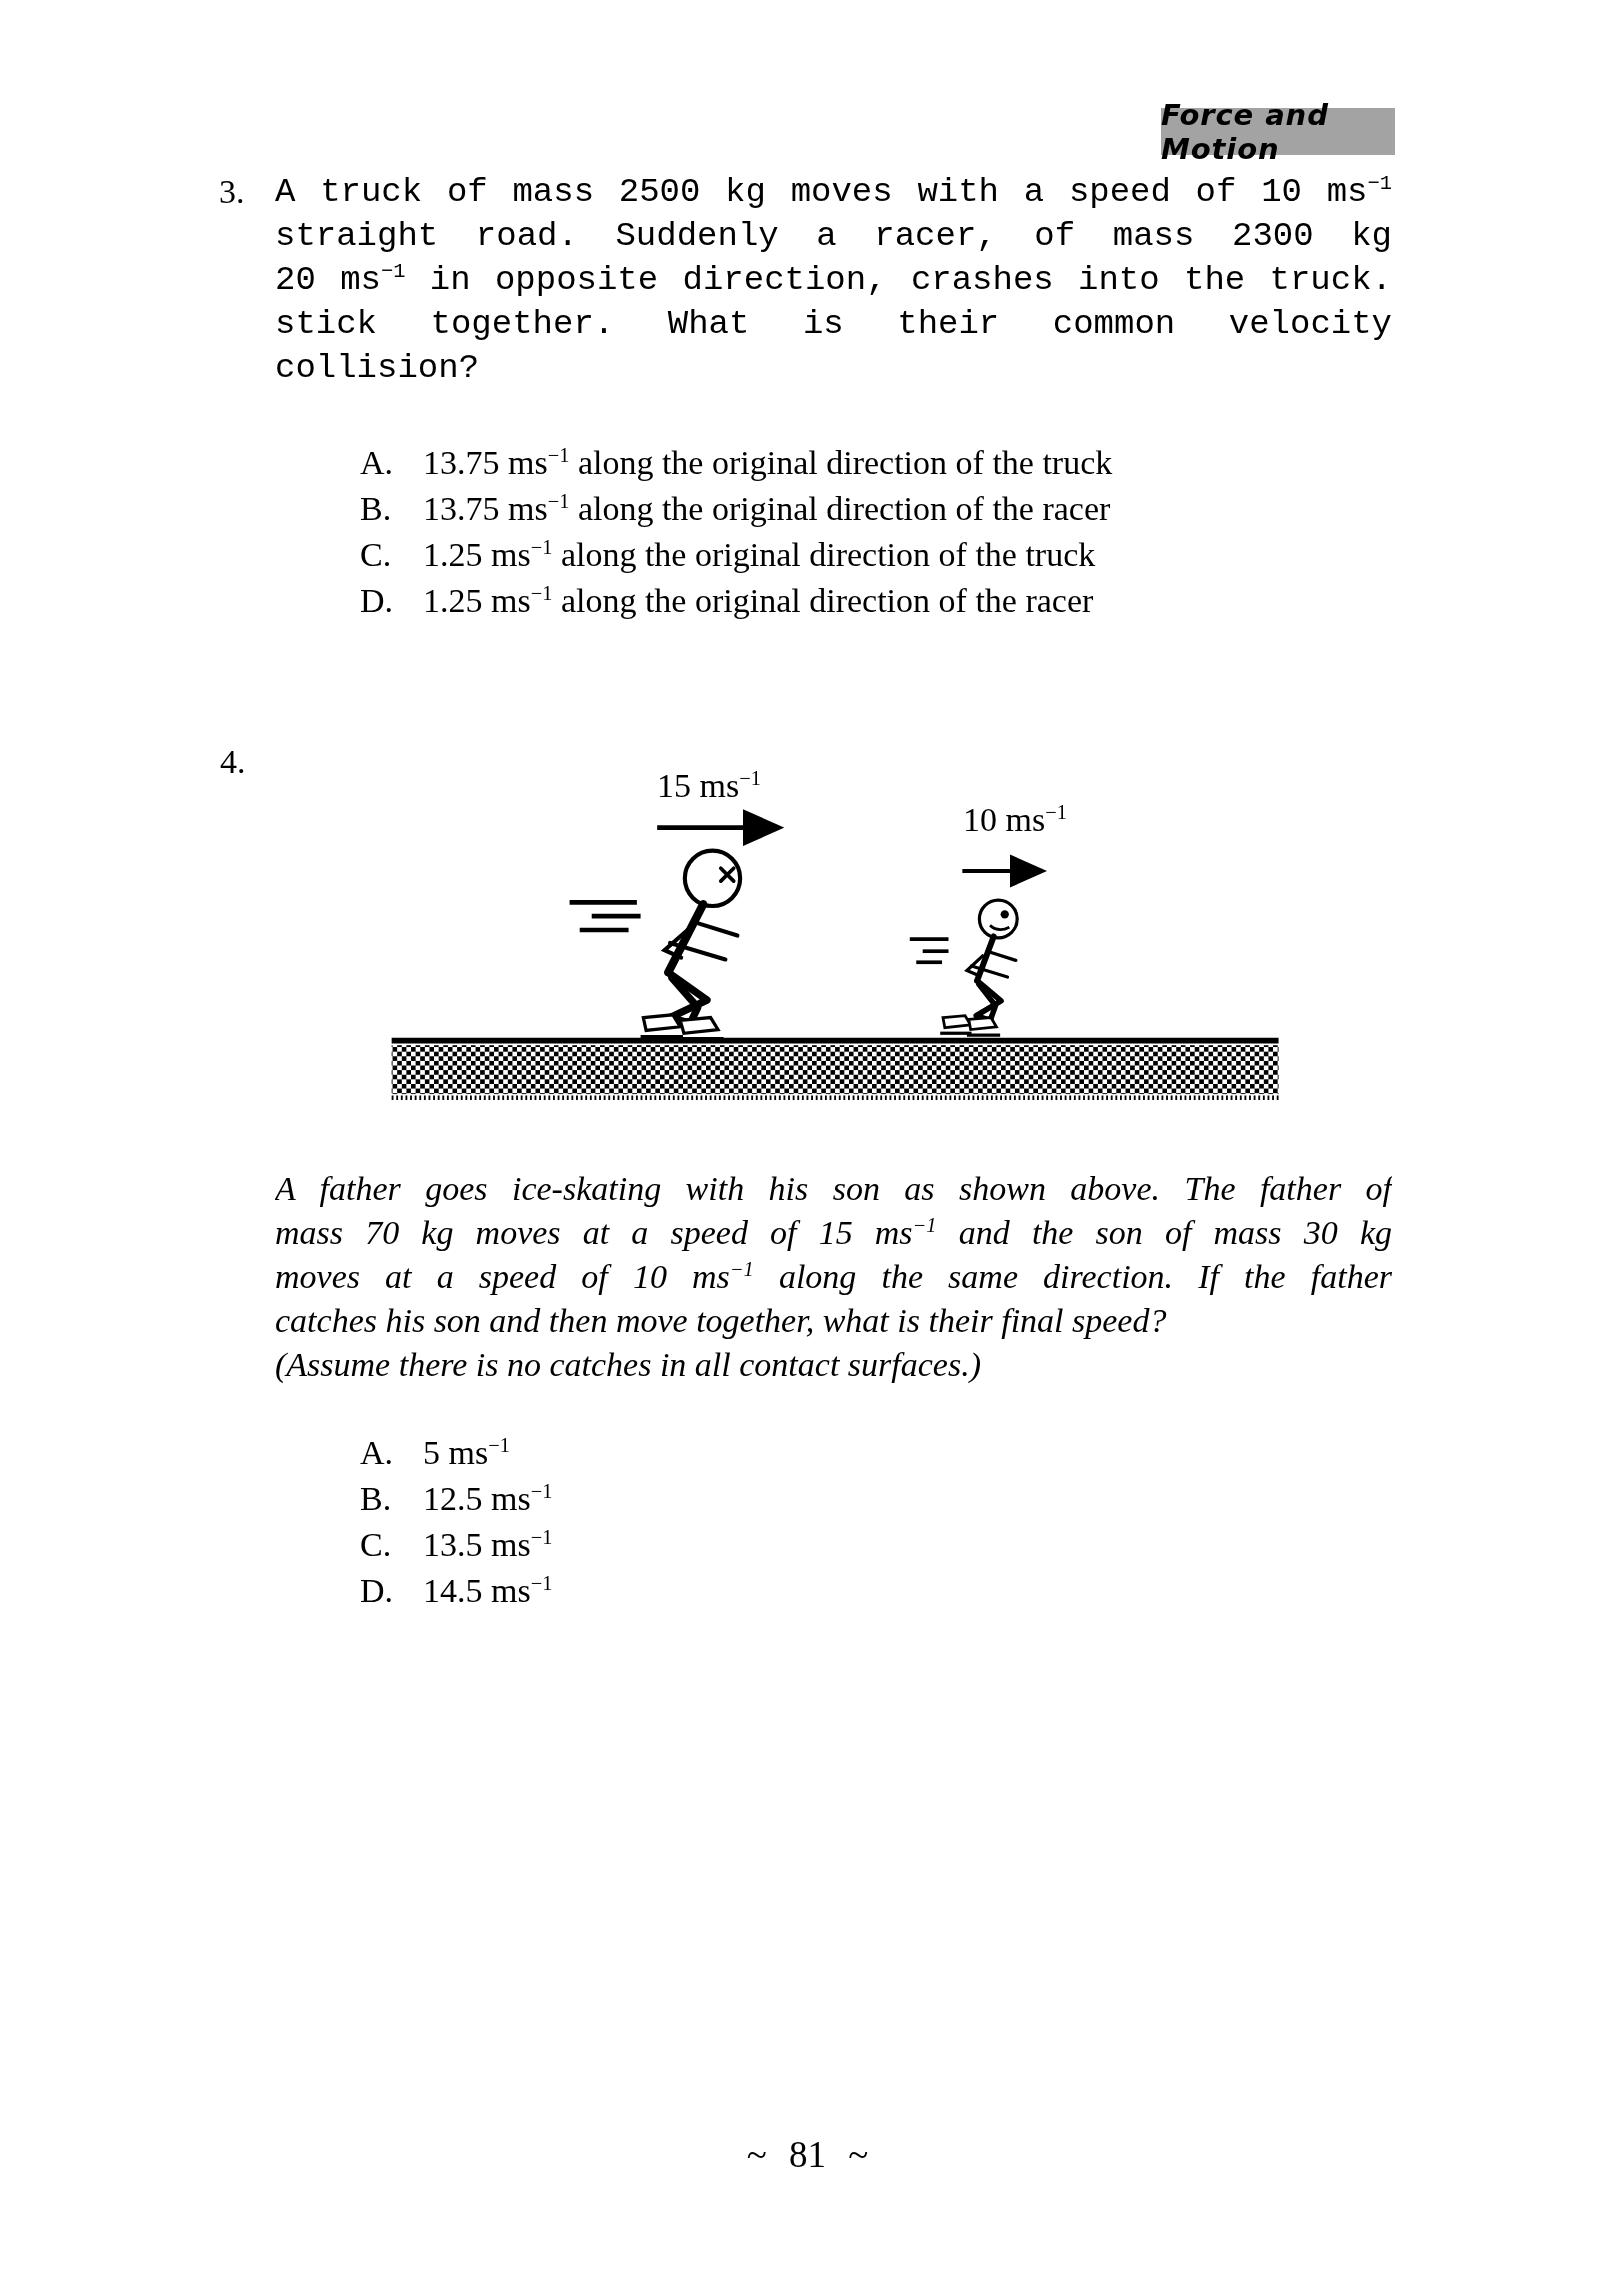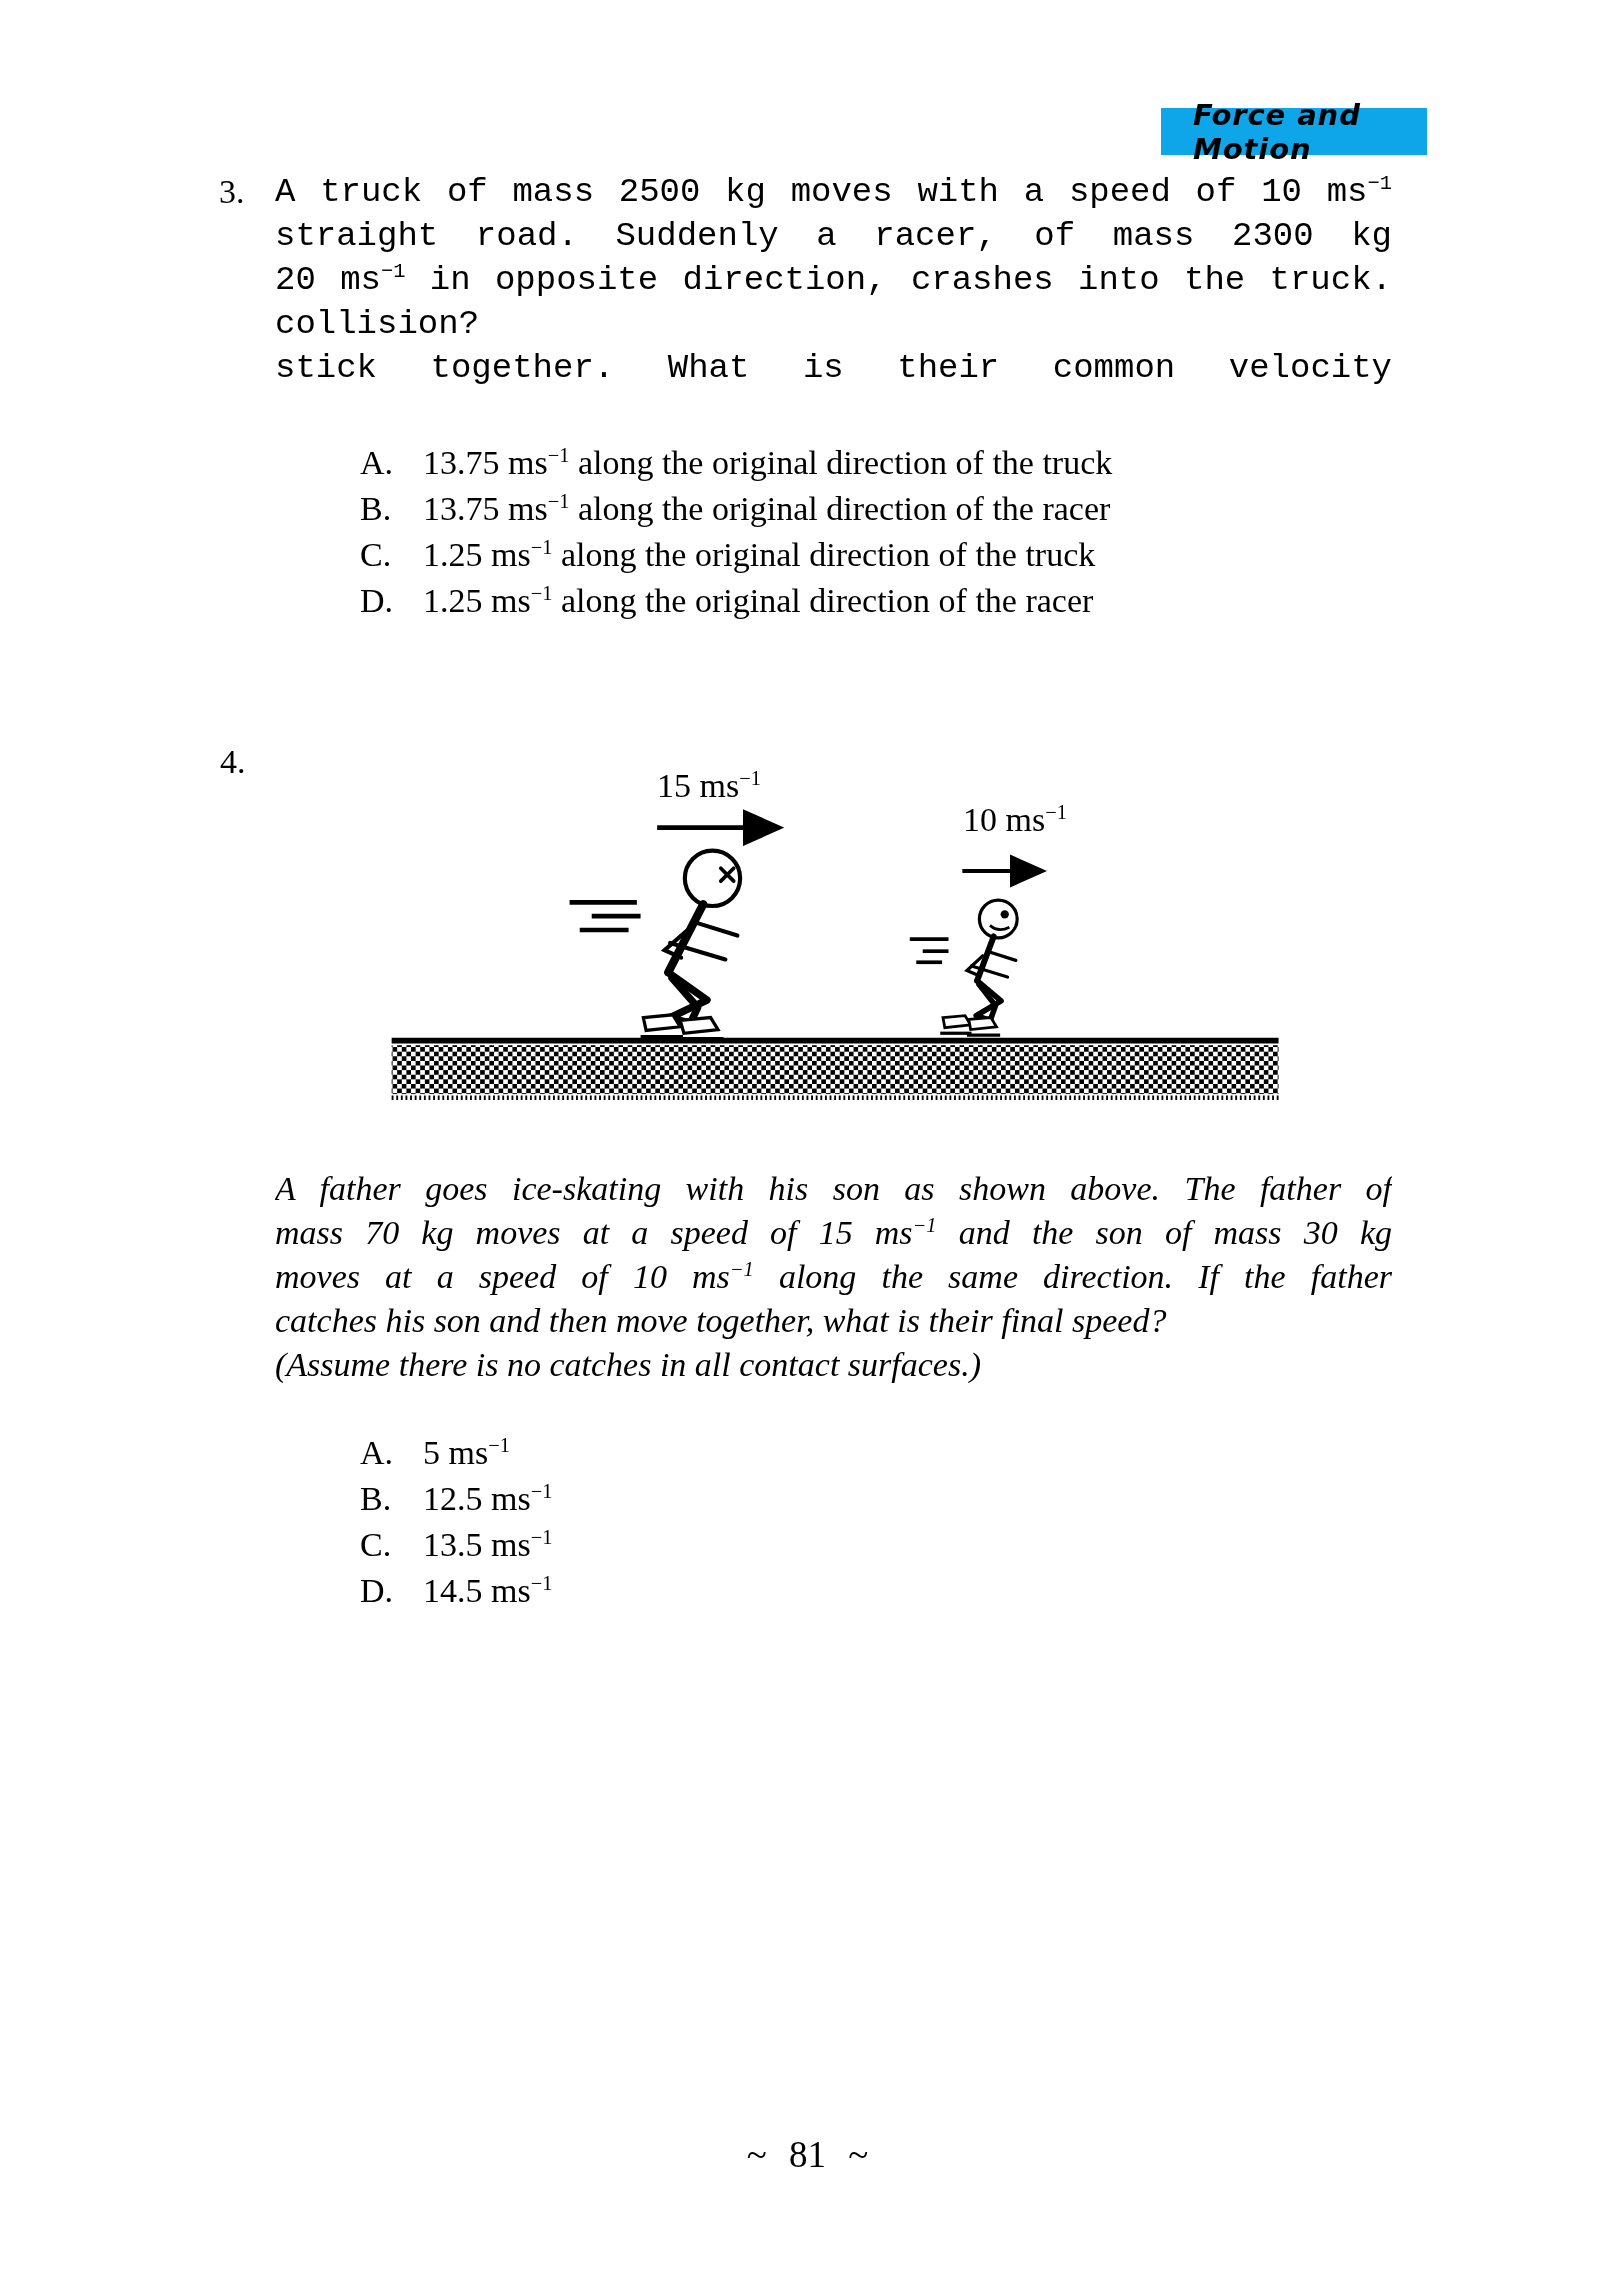--- a/index.html
+++ b/index.html
@@ -29,30 +29,30 @@
   }
   .diagram-label { font-size:34px; line-height:37px; white-space:nowrap; }
   .footer {
     left:0; top:2134px; width:1615px; text-align:center;
     font-size:37px; line-height:41px; word-spacing:13px;
   }
 </style>
 </head>
 <body>
 
-<div class="abs badge" style="background-color: #0ea5e9; padding-left: 32px;">Force and Motion</div>
+<div class="abs badge" style="background-color: #a3a3a3;">Force and Motion</div>
 
 <div class="abs qnum" style="left:219px; top:170px;">3.</div>
 
 <div class="abs body-text" style="left:275px; top:170px; width:1117px;font-family:Liberation Mono, monospace;">
   <div class="line">A truck of mass 2500 kg moves with a speed of 10 ms<sup>−1</sup> along a</div>
   <div class="line">straight road. Suddenly a racer, of mass 2300 kg travelling at speed of</div>
   <div class="line">20 ms<sup>−1</sup> in opposite direction, crashes into the truck. The two cars then</div>
+  <div class="line">stick together. What is their common velocity immediately after the</div>
   <div class="line last">collision?</div>
-  <div class="line">stick together. What is their common velocity immediately after the</div>
 </div>
 
 <div class="abs" style="left:360px; top:440px; width:1034px;">
   <div class="opt-row">
     <span class="opt-letter">A.</span>
     <span class="opt-text">13.75 ms<sup>−1</sup> along the original direction of the truck</span>
   </div>
   <div class="opt-row">
     <span class="opt-letter">B.</span>
     <span class="opt-text">13.75 ms<sup>−1</sup> along the original direction of the racer</span>

